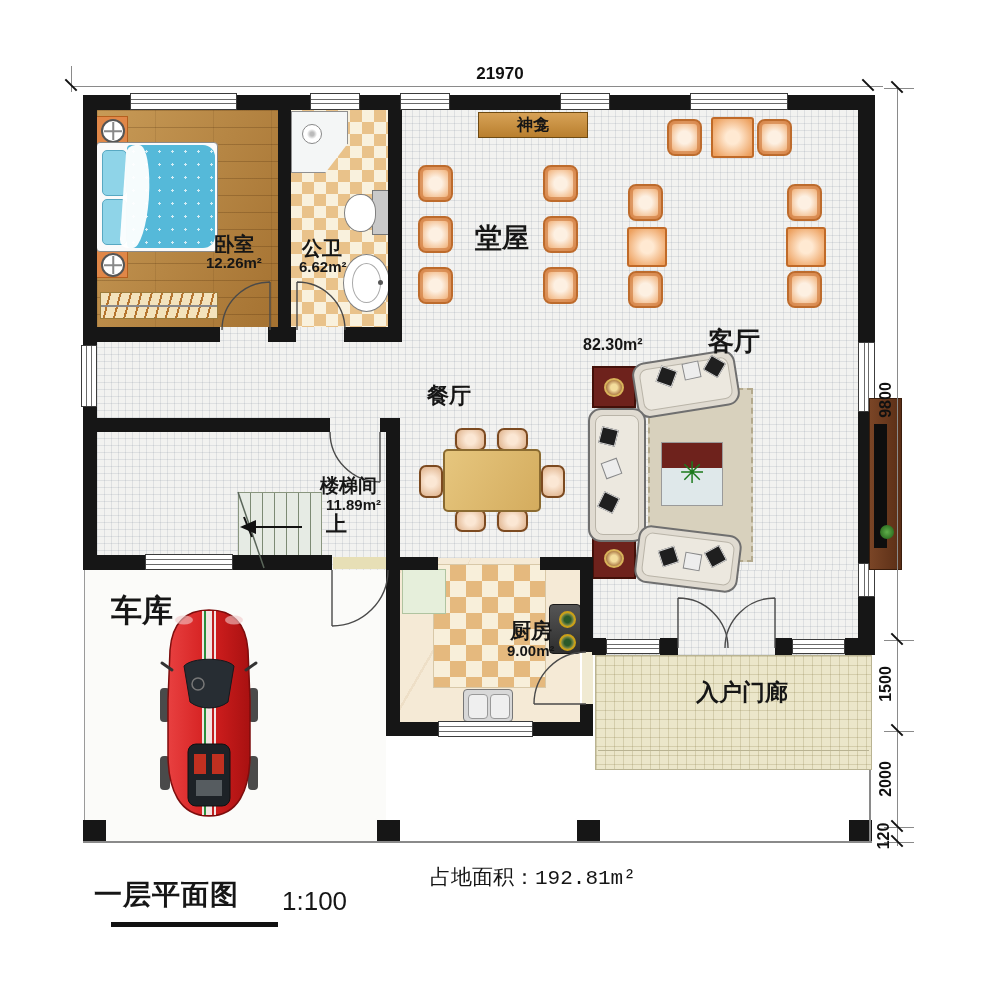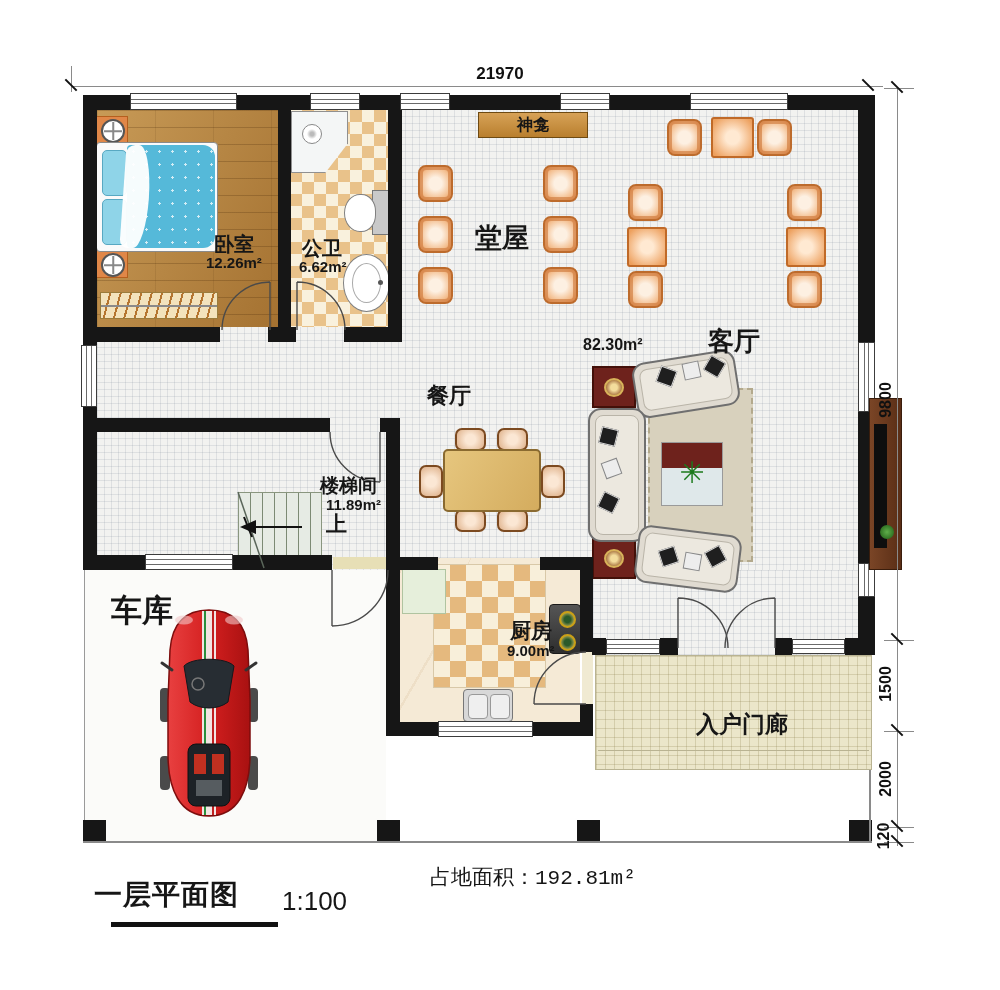--- a/index.html
+++ b/index.html
@@ -267,21 +267,21 @@
   <div class="lbl" style="left:475px;top:224px;font-size:27px;">堂屋</div>
   <div class="lbl" style="left:583px;top:337px;font-size:16px;">82.30m²</div>
   <div class="lbl" style="left:708px;top:328px;font-size:26px;">客厅</div>
   <div class="lbl" style="left:427px;top:384px;font-size:22px;">餐厅</div>
   <div class="lbl" style="left:320px;top:476px;font-size:19px;">楼梯间</div>
   <div class="lbl" style="left:326px;top:497px;font-size:15px;">11.89m²</div>
   <div class="lbl" style="left:326px;top:513px;font-size:21px;">上</div>
   <div class="lbl" style="left:474px;top:620px;font-size:21px;margin-left:36px;">厨房</div>
   <div class="lbl" style="left:472px;top:643px;font-size:15px;margin-left:35px;">9.00m²</div>
   <div class="lbl" style="left:111px;top:595px;font-size:31px;">车库</div>
-  <div class="lbl" style="left:696px;top:712px;font-size:23px;">入户门廊</div>
+  <div class="lbl" style="left:696px;top:680px;font-size:23px;">入户门廊</div>
 
   <div class="dimline" style="left:71px;top:66px;width:1px;height:26px;"></div>
   <div class="dimline" style="left:71px;top:86px;width:812px;height:1px;"></div>
   <div class="tick" style="left:63px;top:84px;"></div>
   <div class="tick" style="left:860px;top:84px;"></div>
   <div class="dimlbl" style="left:460px;top:64px;width:80px;text-align:center;font-size:17px;">21970</div>
 
   <div class="dimline" style="left:897px;top:89px;width:1px;height:757px;"></div>
   <div class="dimline" style="left:884px;top:88px;width:30px;height:1px;"></div>
   <div class="dimline" style="left:884px;top:640px;width:30px;height:1px;"></div>

